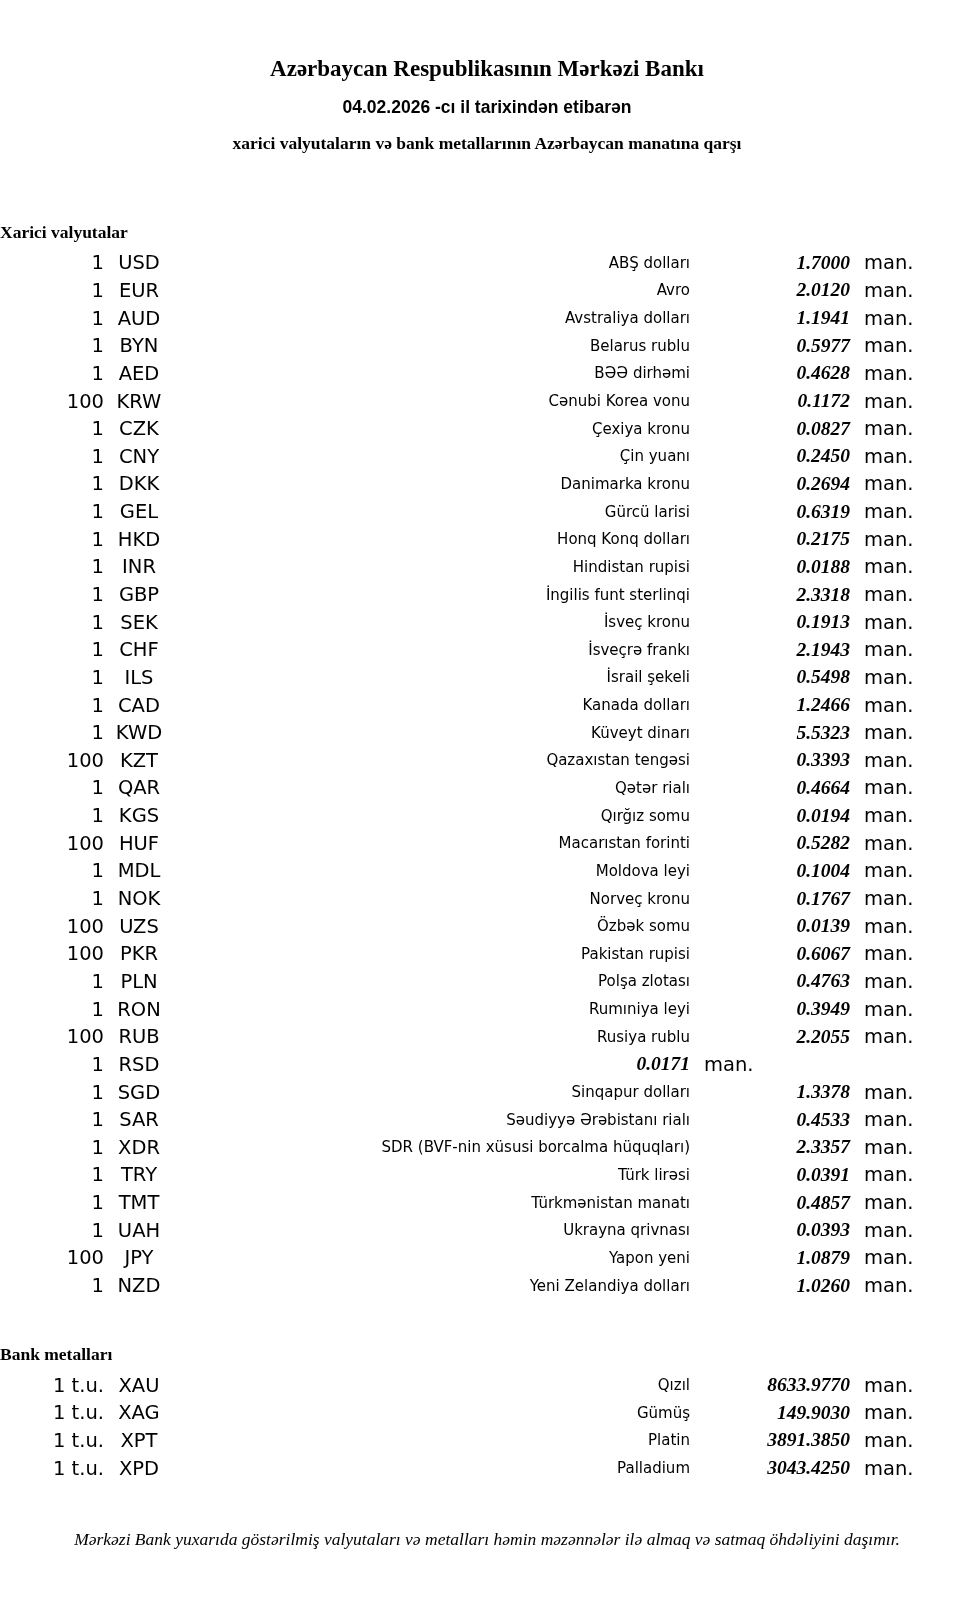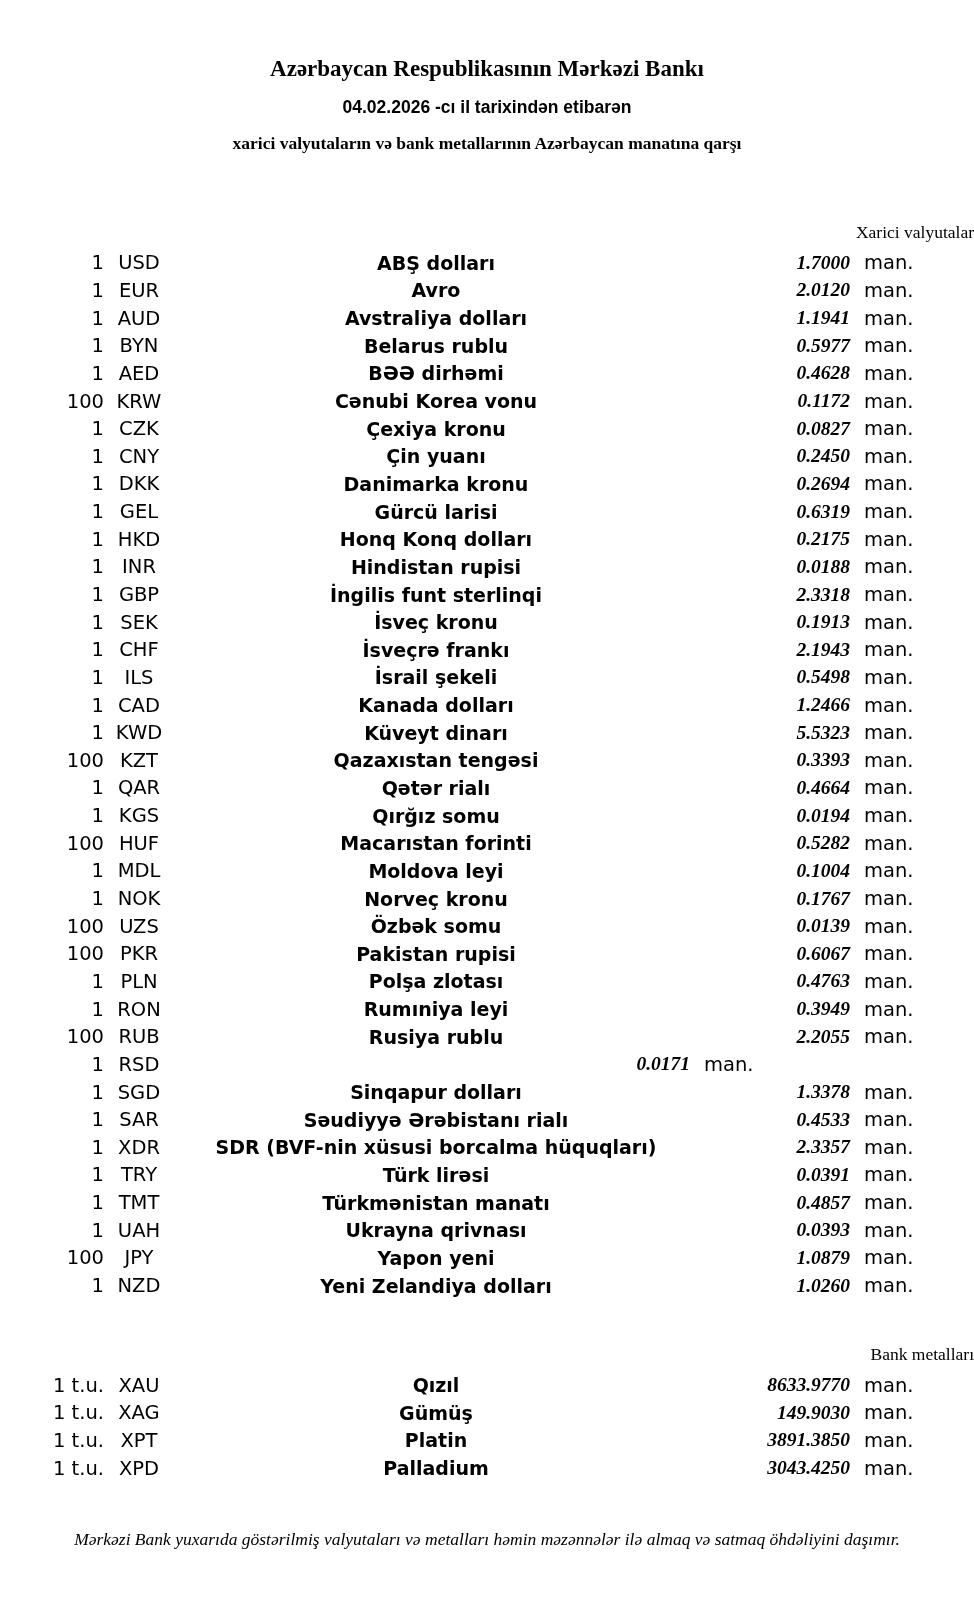--- a/index.html
+++ b/index.html
@@ -22,35 +22,35 @@
     font-weight: bold; font-size: 17.5px;
     text-align: center; margin-top: 13px; line-height: 22px;
   }
   .subtitle {
     font-family: "Liberation Serif", "DejaVu Serif", serif;
     font-weight: bold; font-size: 17.5px;
     text-align: center; margin-top: 14px; line-height: 22px;
   }
   .section-title {
     font-family: "Liberation Serif", "DejaVu Serif", serif;
-    font-weight: normal; font-size: 17.5px;
-    text-align: right; line-height: 22px;
+    font-weight: bold; font-size: 17.5px;
+    text-align: left; line-height: 22px;
   }
   .section-title.currencies { margin-top: 67px; }
   .section-title.metals { margin-top: 44px; }
   .rows { margin-top: 6px; padding-right: 64px; }
   .row {
     display: grid;
     grid-template-columns: 104px 70px auto 160px 60px;
     align-items: center;
     height: 27.65px;
   }
   .qty  { text-align: right; font-size: 19.5px; white-space: nowrap; }
   .code { text-align: center; font-size: 19.5px; }
-  .name { text-align: center; padding-left: 8px; font-size: 19px; white-space: nowrap; font-weight: bold; }
+  .name { text-align: right; padding-left: 8px; font-size: 15px; white-space: nowrap; }
   .rate {
     text-align: right;
     font-family: "Liberation Serif", "DejaVu Serif", serif;
     font-style: italic; font-weight: bold;
     font-size: 19.5px; white-space: nowrap;
   }
   .unit { text-align: left; padding-left: 14px; font-size: 19.5px; }
   .footer-note {
     font-family: "Liberation Serif", "DejaVu Serif", serif;
     font-style: italic; font-size: 17.5px;

